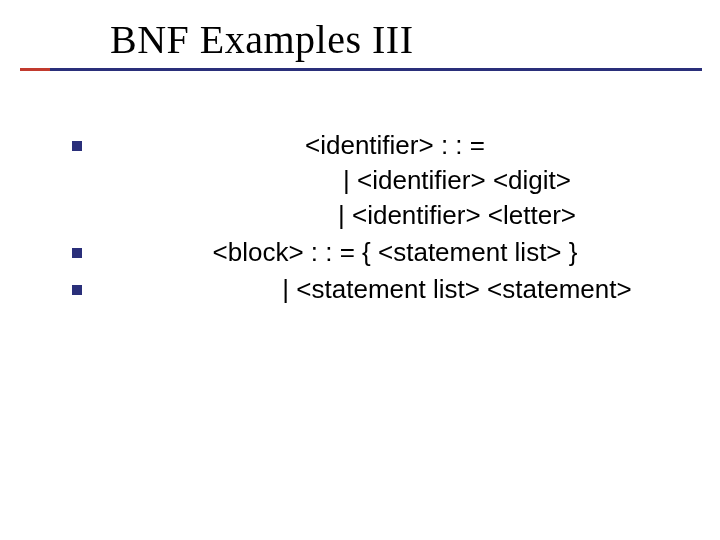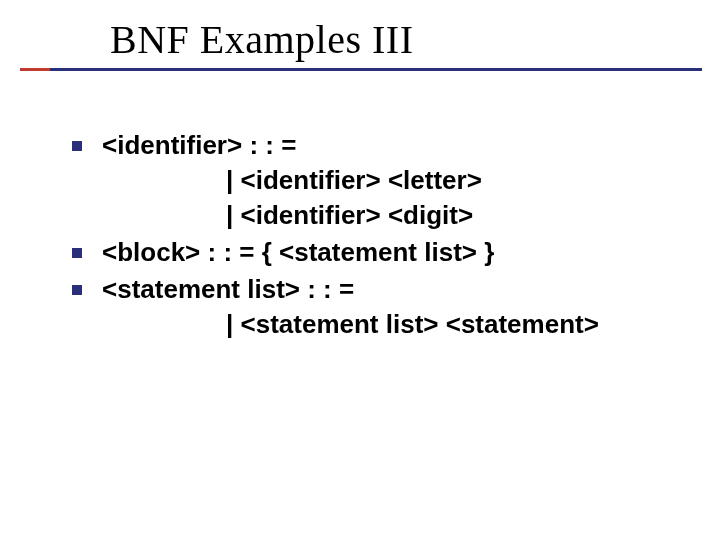--- a/index.html
+++ b/index.html
@@ -10,20 +10,21 @@
     background: #ffffff;
     font-family: "Times New Roman", Times, serif;
     color: #000000;
     overflow: hidden;
   }
   .slide {
     position: relative;
     width: 720px;
     height: 540px;
     box-sizing: border-box;
+    text-align: center;
   }
   .title-wrap {
     position: absolute;
     left: 110px;
     top: 16px;
   }
   .title {
     font-size: 40px;
     font-weight: 400;
     letter-spacing: 0.5px;
@@ -45,21 +46,20 @@
     background: #c23a2e;
   }
   .body {
     position: absolute;
     left: 58px;
     top: 128px;
     width: 630px;
     font-family: Verdana, Geneva, sans-serif;
     font-size: 26px;
     line-height: 1.35;
-    font-weight: bold;
   }
   .item {
     position: relative;
     padding-left: 44px;
     margin-bottom: 2px;
   }
   .bullet {
     position: absolute;
     left: 14px;
     top: 13px;
@@ -80,29 +80,28 @@
     <div class="title">BNF Examples III</div>
   </div>
   <div class="title-underline"></div>
   <div class="title-accent"></div>
 
   <div class="body">
 
     <div class="item">
       <span class="bullet"></span>
       <div>&lt;identifier&gt; : : =</div>
+      <div class="cont">|  &lt;identifier&gt; &lt;digit&gt;</div>
       <div class="cont">|  &lt;identifier&gt; &lt;letter&gt;</div>
-      <div class="cont">|  &lt;identifier&gt; &lt;digit&gt;</div>
     </div>
 
     <div class="item">
       <span class="bullet"></span>
       <div>&lt;block&gt; : : = { &lt;statement list&gt; }</div>
     </div>
 
     <div class="item">
       <span class="bullet"></span>
-      <div>&lt;statement list&gt; : : =</div>
       <div class="cont">|  &lt;statement list&gt; &lt;statement&gt;</div>
     </div>
 
   </div>
 </div>
 
 </body></html>

